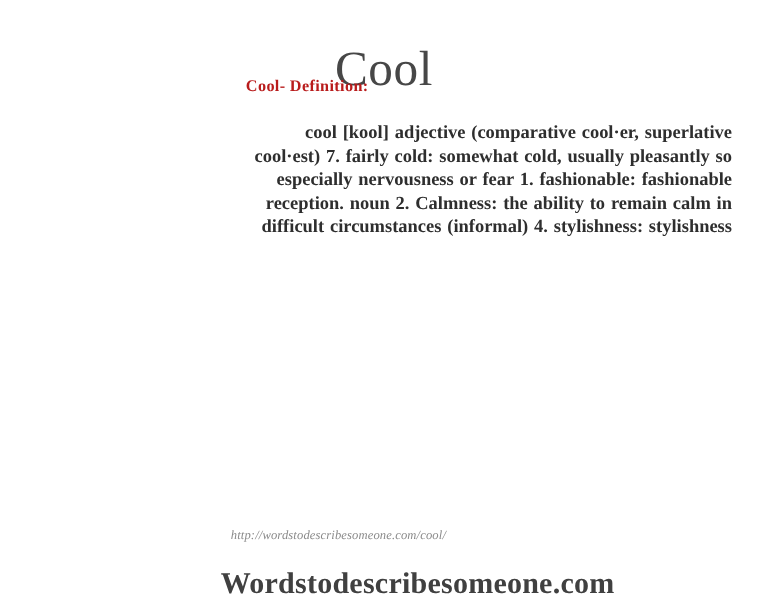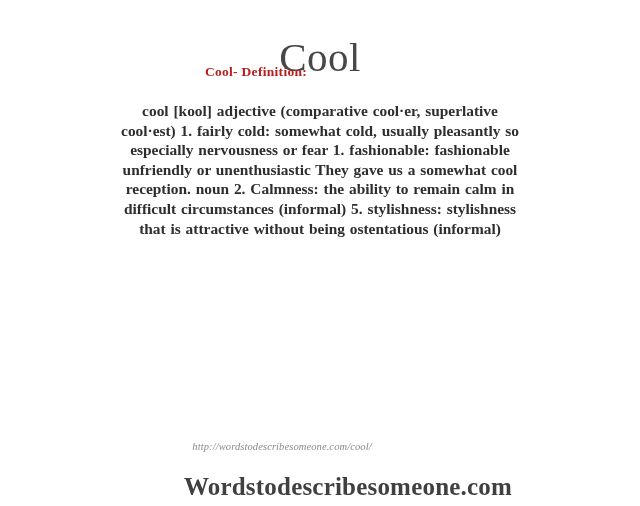--- a/index.html
+++ b/index.html
@@ -50,21 +50,21 @@
     letter-spacing: 0.3px;
     line-height: 18px;
   }
 
   
   .definition-body {
     position: absolute;
     top: 101px;
     left: 30px;
     width: 580px;
-    text-align: center;
+    text-align: right;
     font-family: "Liberation Serif", "DejaVu Serif", serif;
     font-size: 15.4px;
     font-weight: 700;
     color: #2e2e2e;
     line-height: 19.6px;
     word-spacing: 1px;
   }
   .definition-body .dline {
     display: block;
     white-space: nowrap;
@@ -105,25 +105,23 @@
 <body>
 
 <div class="page">
 
   <h1 class="word-title">Cool</h1>
 
   <div class="definition-label">Cool- Definition:</div>
 
   <div class="definition-body">
     <span class="dline">cool  [kool]  adjective  (comparative  cool·er, superlative</span>
-    <span class="dline">cool·est)  1. fairly cold:  somewhat   cold, usually pleasantly  so</span>
+    <span class="dline">cool·est)  7. fairly cold:  somewhat   cold, usually pleasantly  so</span>
     <span class="dline">especially  nervousness   or fear 1. fashionable:  fashionable</span>
-    <span class="dline">unfriendly  or unenthusiastic  They gave  us a somewhat   cool</span>
     <span class="dline">reception.  noun  2. Calmness:  the  ability  to remain  calm in</span>
-    <span class="dline">difficult  circumstances  (informal)  5. stylishness:  stylishness</span>
-    <span class="dline">that  is attractive  without  being  ostentatious   (informal)</span>
+    <span class="dline">difficult  circumstances  (informal)  4. stylishness:  stylishness</span>
   </div>
 
   <div class="source-url">http://wordstodescribesomeone.com/cool/</div>
 
   <div class="site-name">Wordstodescribesomeone.com</div>
 
 </div>
 
 </body></html>

